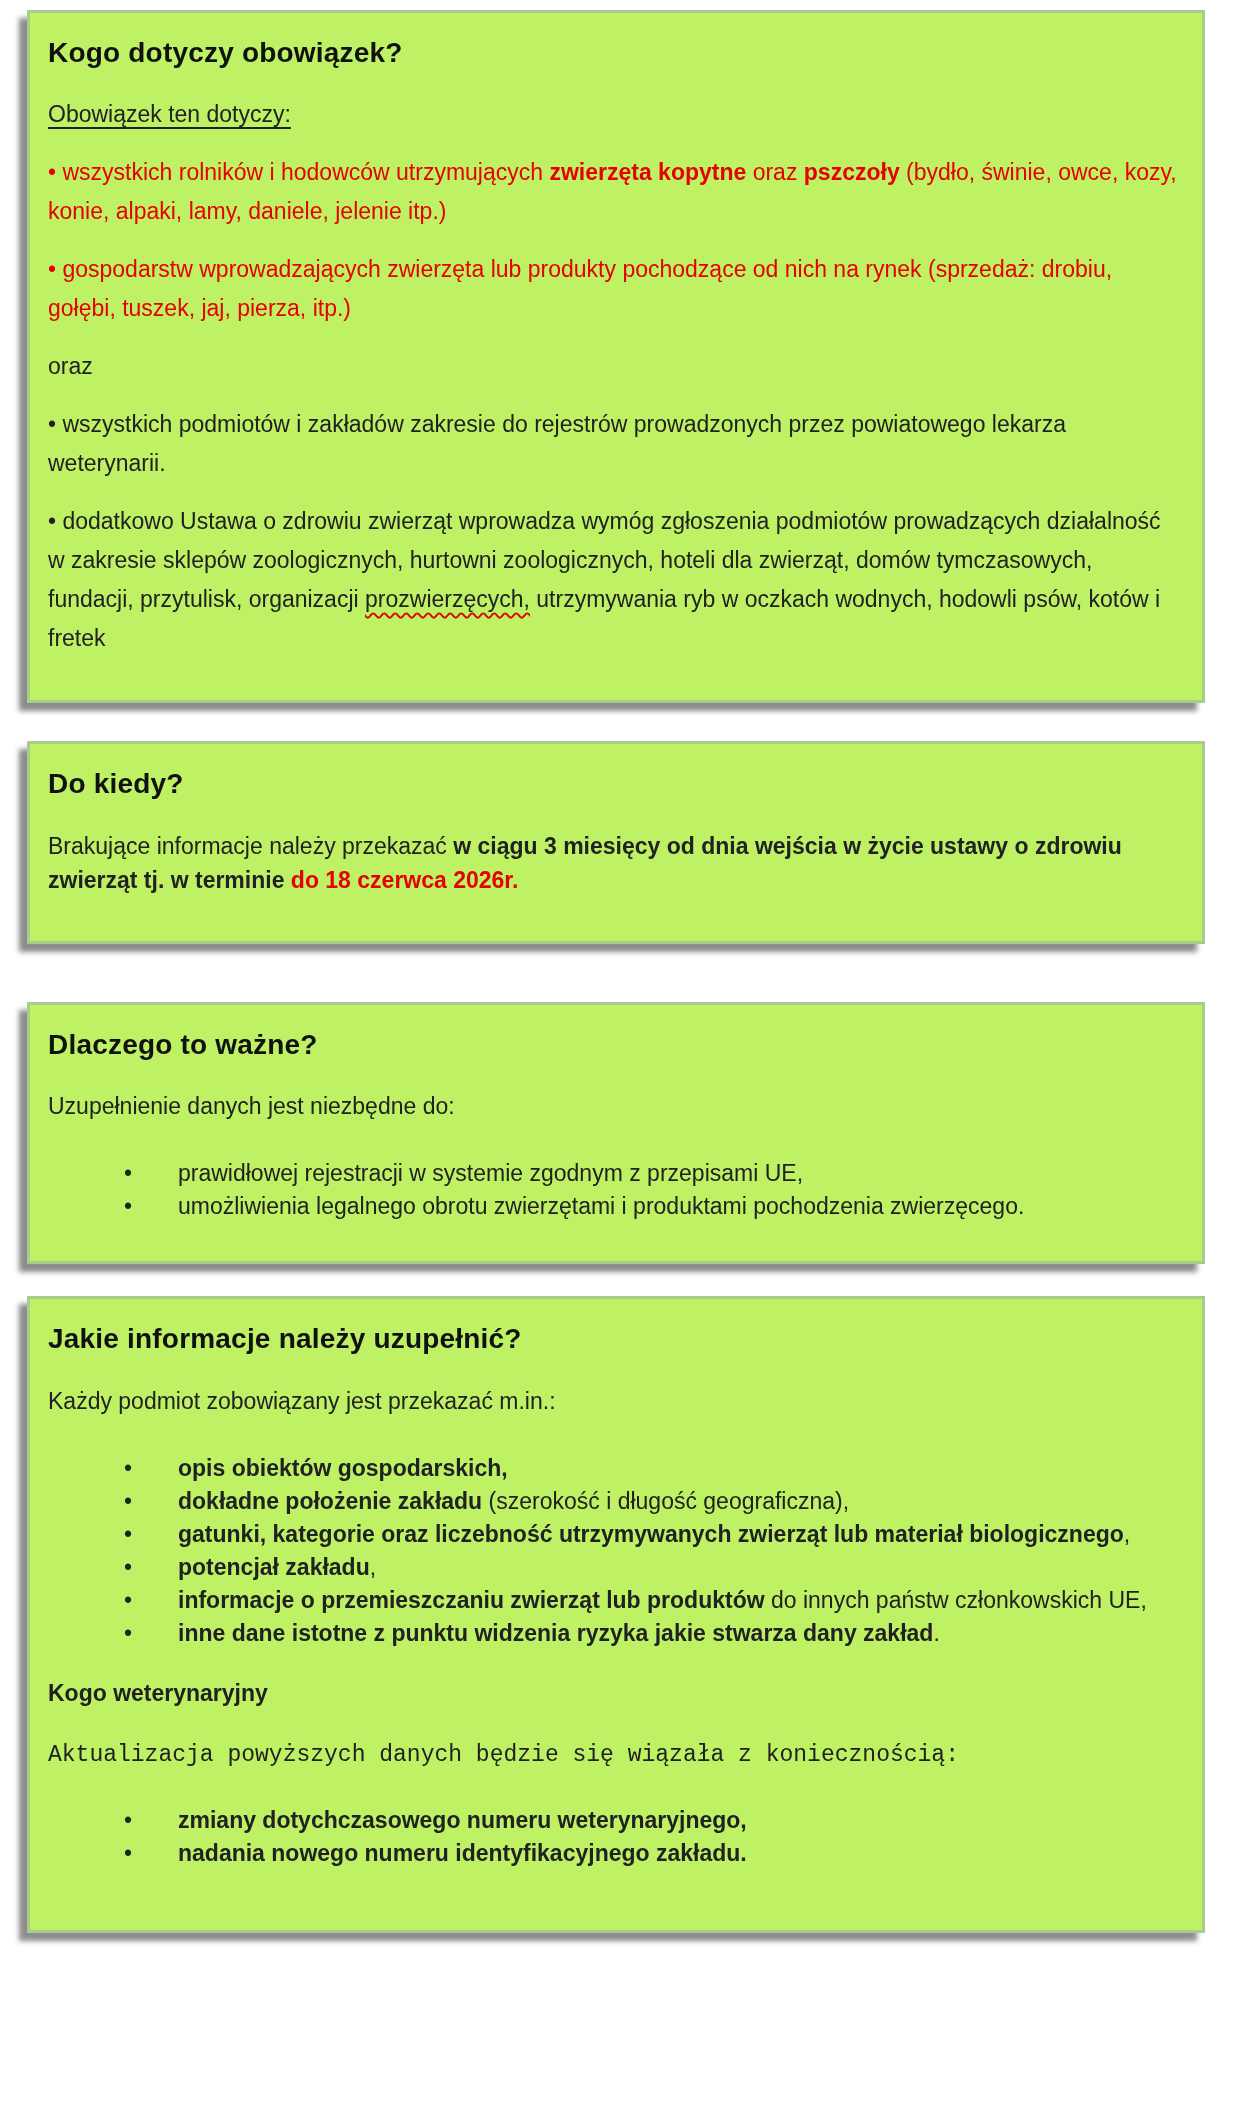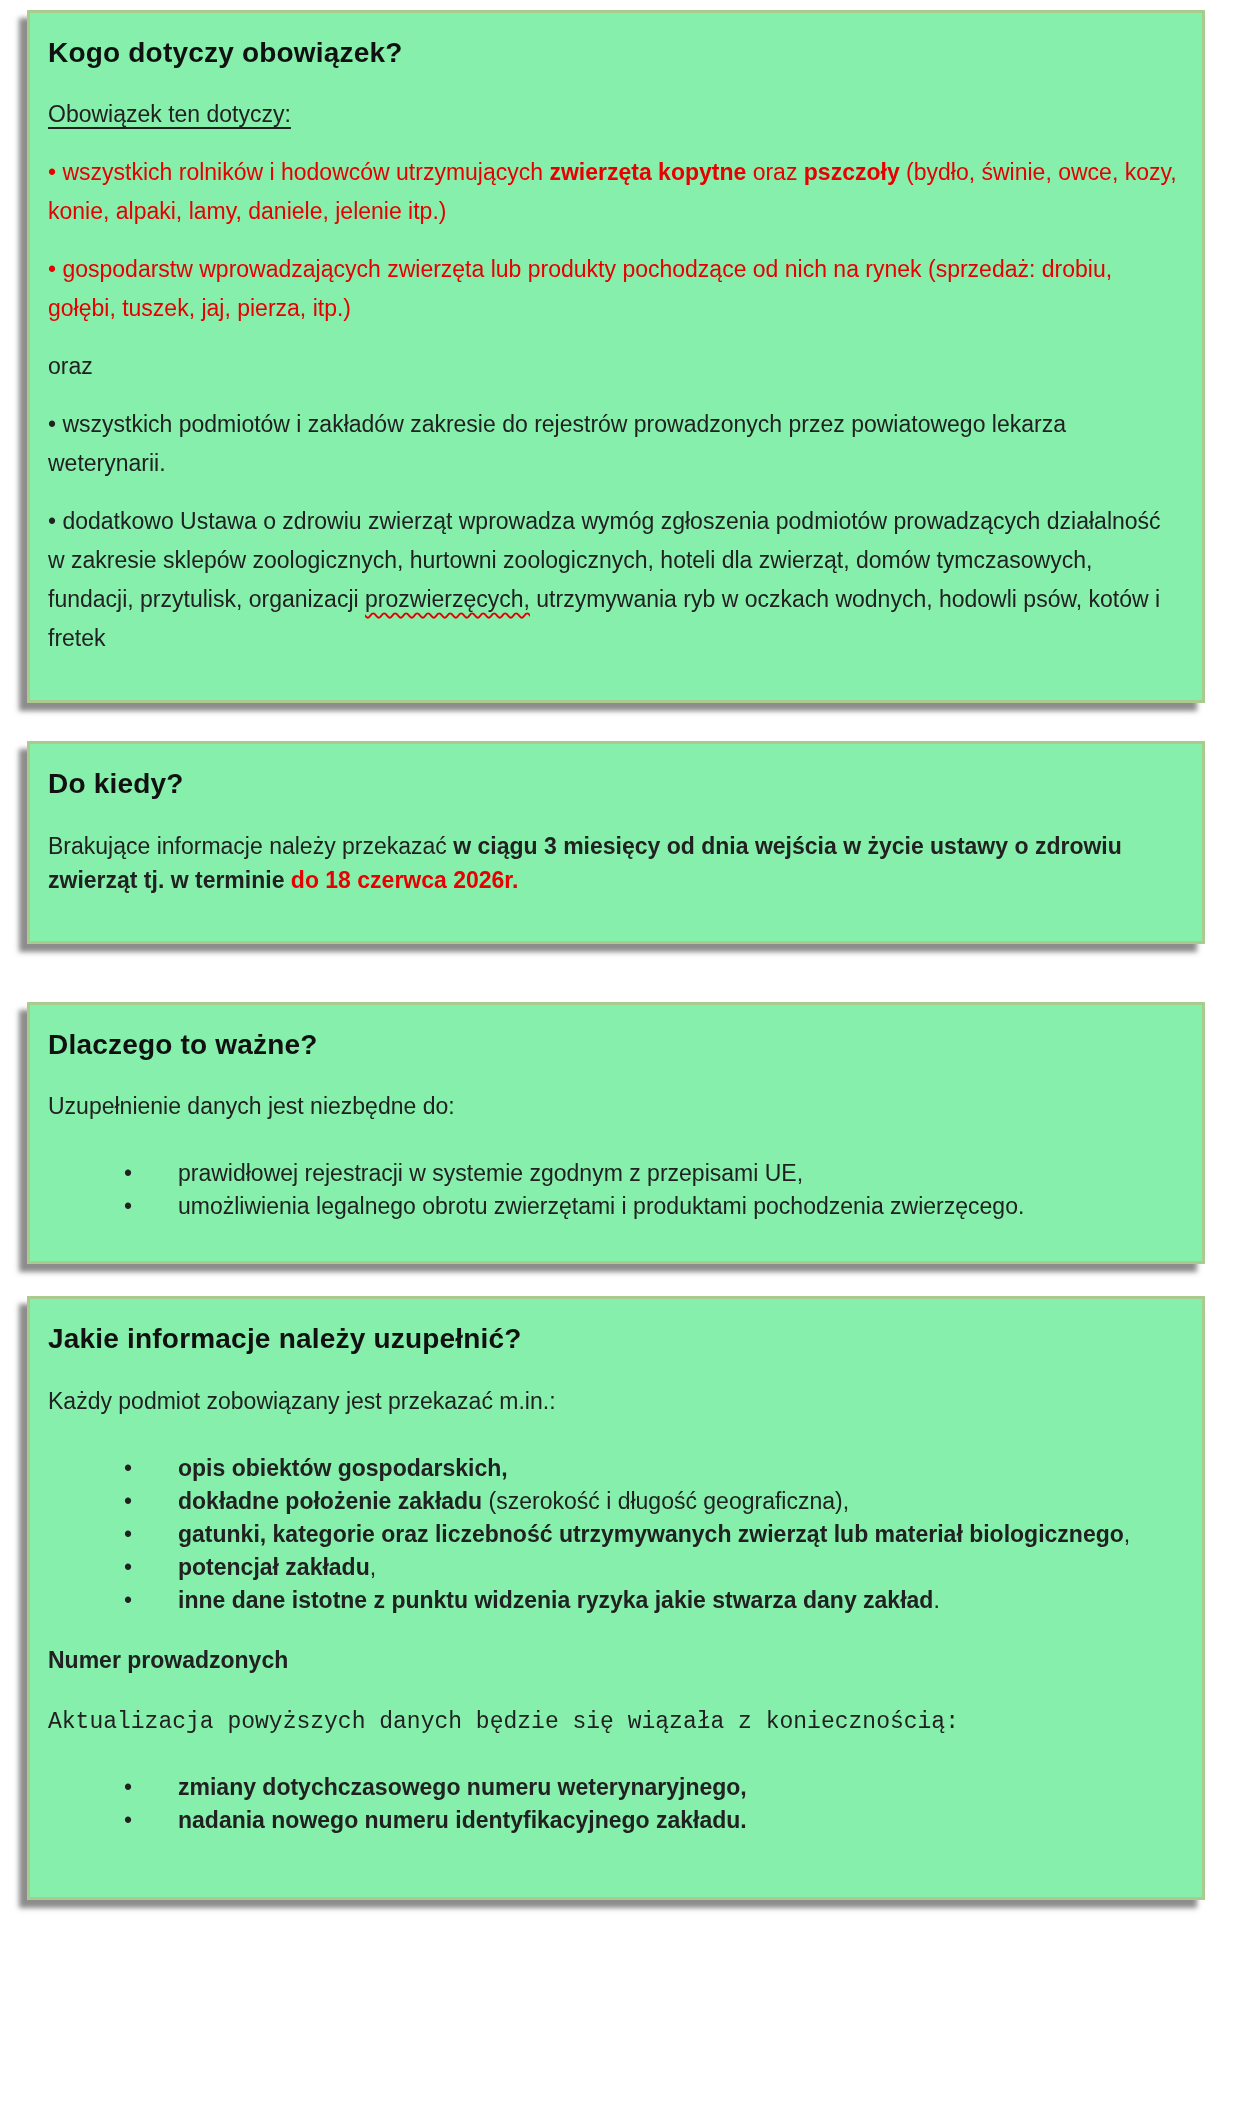--- a/index.html
+++ b/index.html
@@ -11,21 +11,21 @@
     width: 1237px;
     font-family: "Liberation Sans", sans-serif;
     color: #212121;
     -webkit-font-smoothing: antialiased;
   }
   .page {
     padding: 10px 32px 24px 27px;
     box-sizing: border-box;
   }
   .box {
-    background: #86efac;
+    background: #bef264;
     border: 3px solid #a9cb8e;
     box-shadow: -8px 8px 5px rgba(45, 45, 45, 0.55);
     padding: 18px 20px 34px 18px;
     box-sizing: border-box;
   }
   .box-who  { margin-bottom: 38px; padding-bottom: 42px; }
   .box-when { margin-bottom: 58px; padding-bottom: 40px; }
   .box-why  { margin-bottom: 32px; padding-bottom: 38px; }
   .box-what { margin-bottom: 0; padding-bottom: 60px; }
 
@@ -136,24 +136,25 @@
 
   <section class="box box-what">
     <h2 class="box-title">Jakie informacje należy uzupełnić?</h2>
     <p>Każdy podmiot zobowiązany jest przekazać m.in.:</p>
 
     <ul class="dotlist justified">
       <li><b>opis obiektów gospodarskich,</b><span></span></li>
       <li><b>dokładne położenie zakładu</b><span> (szerokość i długość geograficzna),</span></li>
       <li><b>gatunki, kategorie oraz liczebność utrzymywanych zwierząt lub materiał biologicznego</b><span>,</span></li>
       <li><b>potencjał zakładu</b><span>,</span></li>
+      <li><b>informacje o przemieszczaniu zwierząt lub produktów</b><span> do innych państw członkowskich UE,</span></li>
       <li><b>inne dane istotne z punktu widzenia ryzyka jakie stwarza dany zakład</b><span>.</span></li>
     </ul>
 
-    <p class="subheading">Numer prowadzonych</p>
+    <p class="subheading">Kogo weterynaryjny</p>
 
     <p class="after-sub">Aktualizacja powyższych danych będzie się wiązała z koniecznością:</p>
 
     <ul class="dotlist second">
       <li><b>zmiany dotychczasowego numeru weterynaryjnego,</b><span></span></li>
       <li><b>nadania nowego numeru identyfikacyjnego zakładu.</b><span></span></li>
     </ul>
   </section>
 
 </main>

